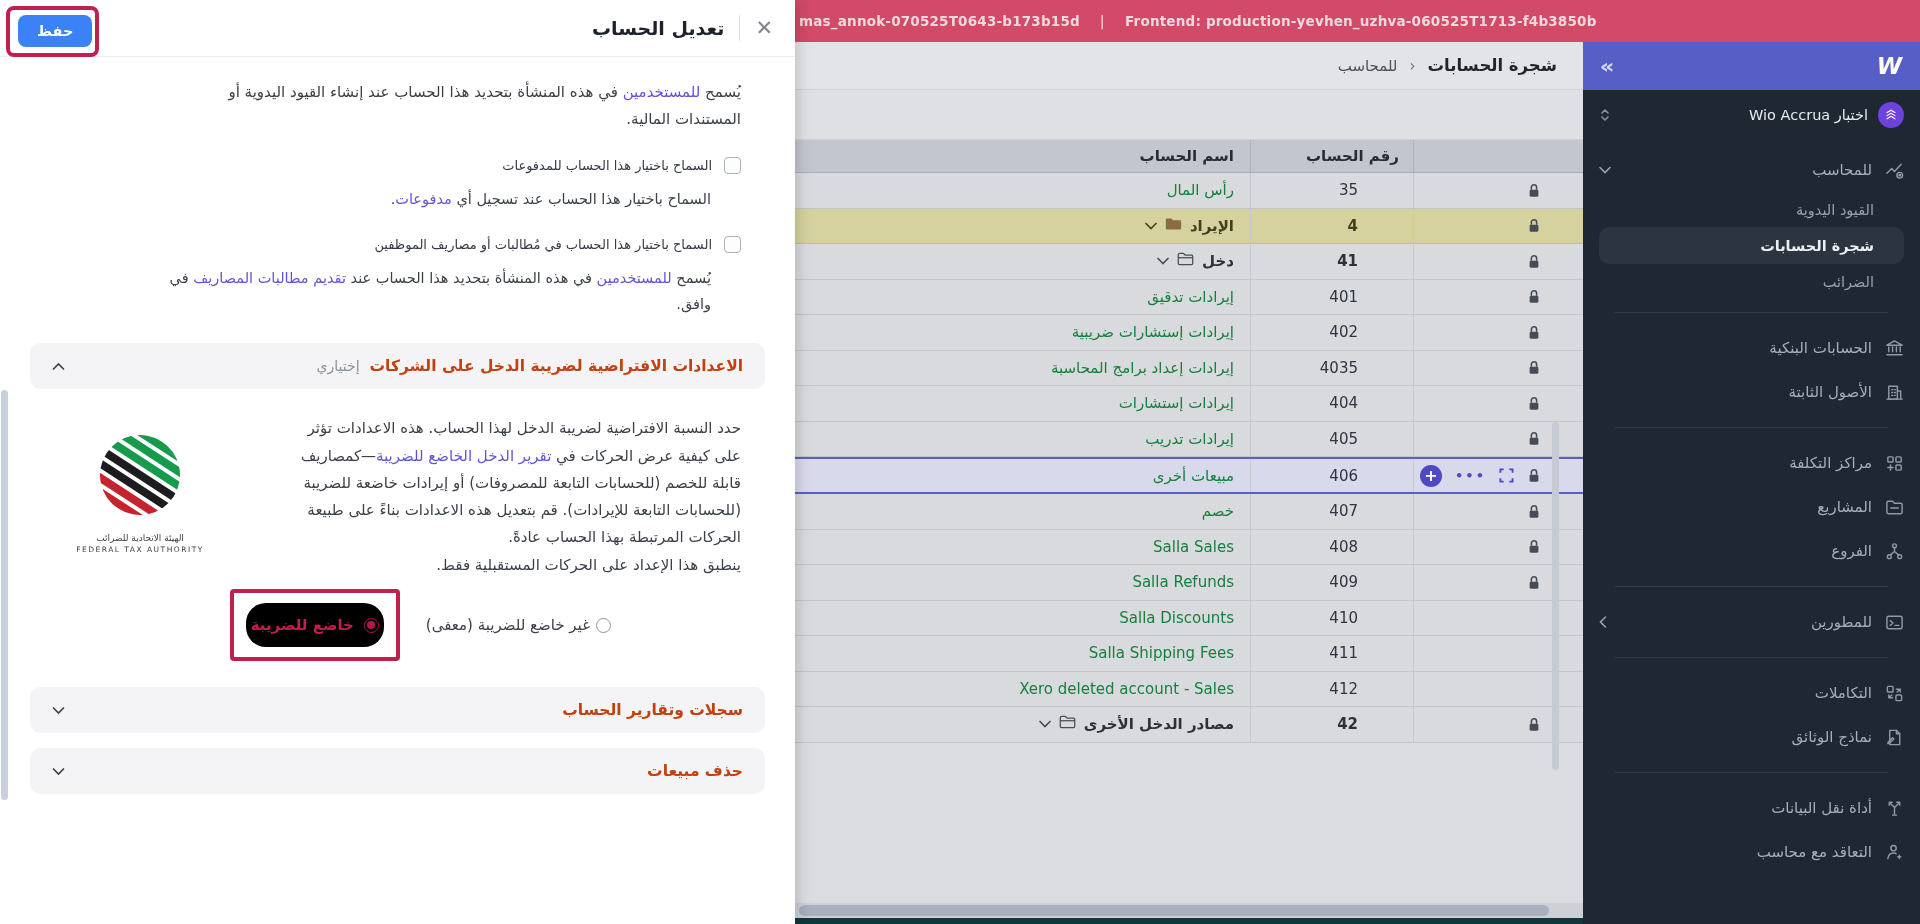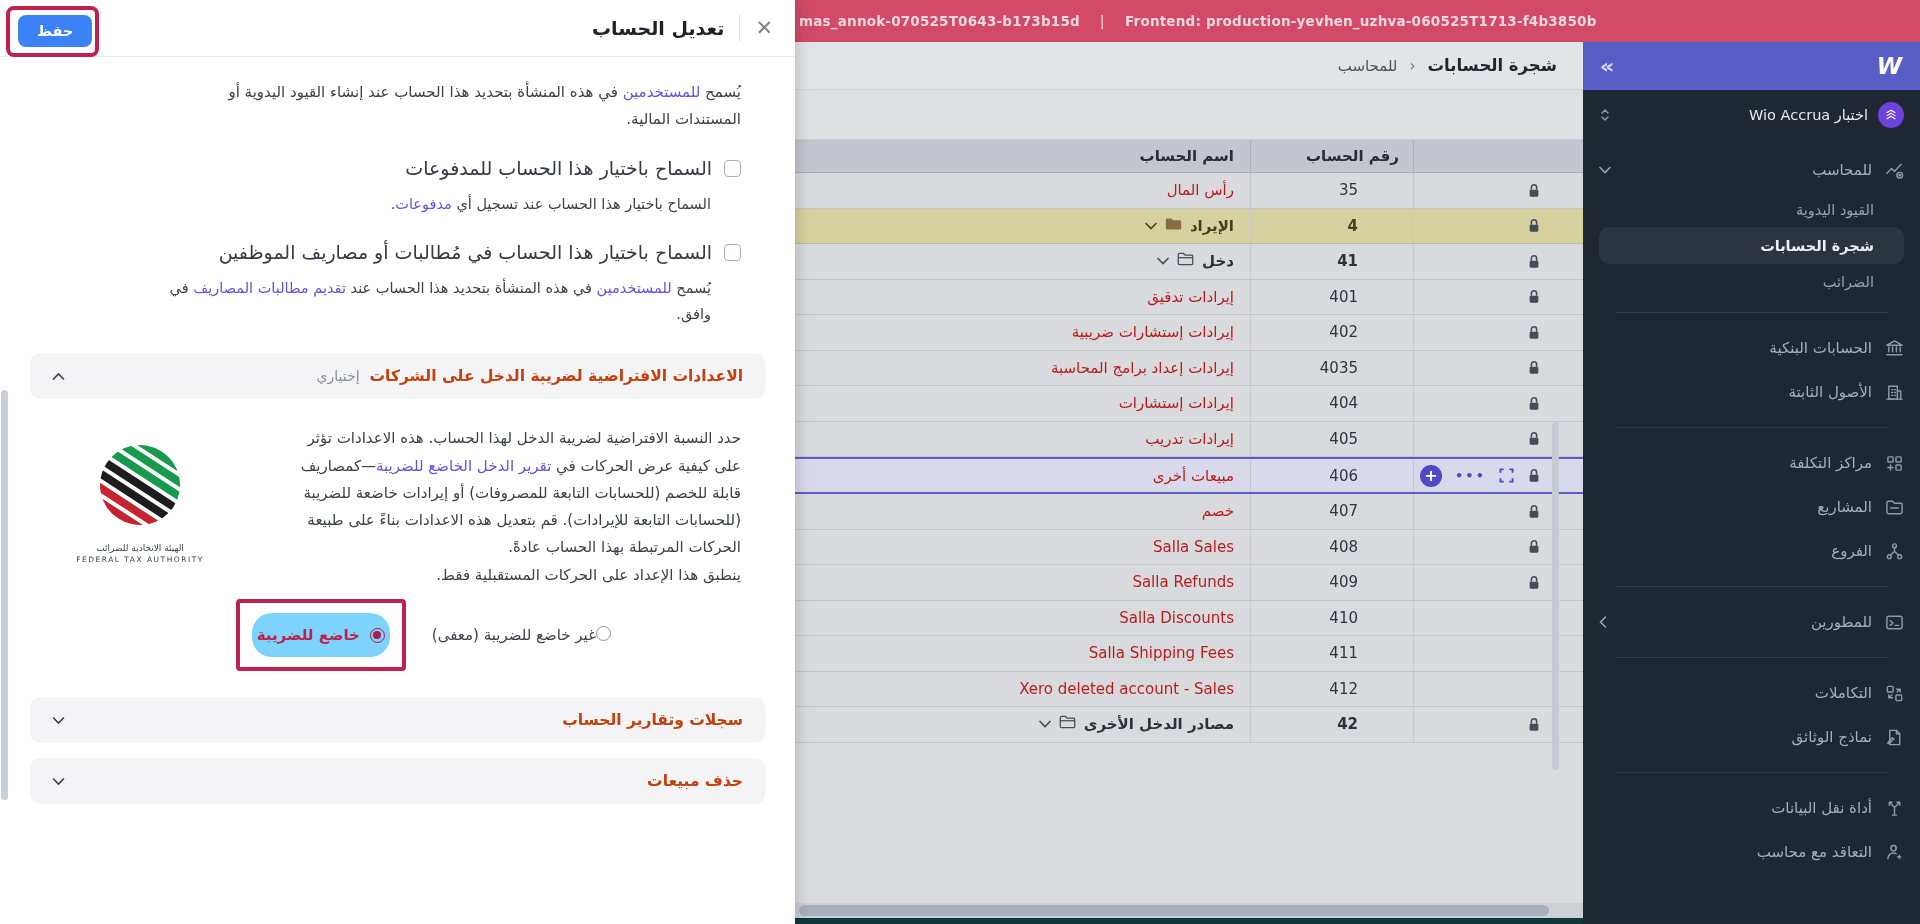--- a/index.html
+++ b/index.html
@@ -50,21 +50,21 @@
   #accounts-table{direction:rtl;}
   .thead{display:flex;direction:rtl;height:33px;background:#c3c6ce;border-bottom:1px solid #a9acb4;}
   .thead .c-act,.thead .c-num{border-left:1px solid #aeb1b9;}
   .thead .hd{font-weight:bold;font-size:15px;color:#272c35;display:flex;align-items:center;}
   .c-act{width:170px;flex:none;display:flex;align-items:center;direction:rtl;
     justify-content:flex-start;padding-right:42px;gap:13px;}
   .c-num{width:163px;flex:none;display:flex;align-items:center;justify-content:flex-start;
     padding-right:55px;font-size:15px;color:#2e3440;direction:rtl;}
   .thead .c-num{padding-right:14px;}
   .c-name{flex:1;display:flex;align-items:center;direction:rtl;justify-content:flex-start;
-    padding-right:16px;gap:8px;font-size:15px;color:#b91c1c;min-width:0;}
+    padding-right:16px;gap:8px;font-size:15px;color:#15803d;min-width:0;}
   .trow{display:flex;direction:rtl;height:35.5px;background:#d9dadd;border-bottom:1px solid #c3c5c9;}
   .trow .c-act,.trow .c-num{border-left:1px solid #c6c8cb;}
   .trow.yellow{background:#d5d2a0;border-bottom-color:#c0bd8e;}
   .trow.yellow .c-name,.trow.yellow .c-num{color:#44401f;font-weight:bold;}
   .trow.group .c-name,.trow.group .c-num{font-weight:bold;color:#2c313a;}
   .trow.selected{background:#d9d9ec;border-top:2px solid #5a5fc8;border-bottom:2px solid #5a5fc8;height:37px;}
   .lock{display:flex;align-items:center;}
   .rowchev{display:flex;align-items:center;}
   .plusbtn{width:22px;height:22px;border-radius:50%;background:#4f49c5;color:#fff;
     display:flex;align-items:center;justify-content:center;font-size:16px;font-weight:bold;line-height:1;cursor:pointer;}
@@ -89,38 +89,38 @@
     border-radius:8px;padding:8px 19px;font-weight:bold;font-size:14.5px;cursor:pointer;
     font-family:"DejaVu Sans",sans-serif;z-index:55;}
   .annotation{position:absolute;border:4px solid #c0204e;z-index:70;pointer-events:none;}
   #anno-save{left:6px;top:6px;width:93px;height:51px;border-radius:8px;}
 
   #modal-body{padding:22px 54px 0;direction:rtl;}
   .m-p{font-size:15px;line-height:1.8;color:#3b4049;white-space:pre-line;margin:0 0 4px;}
   .m-link{color:#5f54d8;cursor:pointer;}
   .cb-row{display:flex;align-items:center;gap:12px;direction:rtl;margin-top:24px;cursor:pointer;}
   .cb-box{width:17px;height:17px;border:1.5px solid #a9b0c4;border-radius:4px;background:#fdfdfe;flex:none;}
-  .cb-label{font-size:19px;color:#343944;}
+  .cb-label{font-size:13px;color:#343944;}
   .m-help{font-size:14.5px;line-height:1.8;color:#3b4049;margin:12px 30px 0 0;white-space:pre-line;}
   .sec-bar{height:46px;background:#f4f4f6;border-radius:10px;margin:26px -24px 0;
     display:flex;align-items:center;direction:rtl;padding:0 22px;cursor:pointer;}
   .sec-title{font-weight:bold;font-size:15.5px;color:#c2410c;}
   .sec-opt{color:#8a8f99;font-size:14px;margin-right:10px;}
   .sec-chev{margin-inline-start:auto;display:flex;align-items:center;}
   #tax-block{display:flex;direction:rtl;gap:18px;margin-top:26px;}
   #tax-desc{flex:1;font-size:15px;line-height:1.82;color:#3b4049;white-space:pre-line;}
   #fta{width:172px;flex:none;display:flex;flex-direction:column;align-items:center;padding-top:16px;}
   .fta-ar{font-size:9px;color:#3a3f46;margin-top:6px;}
   .fta-en{font-size:7.5px;letter-spacing:1.5px;color:#3a3f46;margin-top:2px;}
   #radio-row{display:flex;align-items:center;gap:26px;direction:rtl;margin:10px 130px 0 0;}
-  .radio-opt{display:flex;gap:0;direction:rtl;cursor:pointer;}
+  .radio-opt{display:flex;align-items:center;gap:6px;direction:rtl;cursor:pointer;}
   .radio-circ{width:15px;height:15px;border:1.5px solid #8e95a0;border-radius:50%;background:#fff;flex:none;}
   .radio-label{font-size:15px;color:#3a3f4a;}
   #anno-radio{position:static;border:4px solid #c0204e;border-radius:4px;padding:10px 12px;display:inline-block;}
-  #taxable-chip{background:#7dd3fc;border-radius:20px;padding:13px 5px;display:flex;
+  #taxable-chip{background:#000000;border-radius:20px;padding:13px 5px;display:flex;
     align-items:center;gap:10px;direction:rtl;cursor:pointer;}
   .radio-sel{width:15px;height:15px;border:1.5px solid #b1174c;border-radius:50%;flex:none;
     display:flex;align-items:center;justify-content:center;}
   .radio-sel i{width:8px;height:8px;border-radius:50%;background:#b1174c;display:block;}
   #taxable-chip .radio-label{color:#c21f4e;font-weight:bold;}
   #modal-scroll{position:absolute;left:1px;top:390px;width:7px;height:410px;background:#c9d0dc;border-radius:4px;z-index:60;}
 </style>
 </head>
 <body>
 

